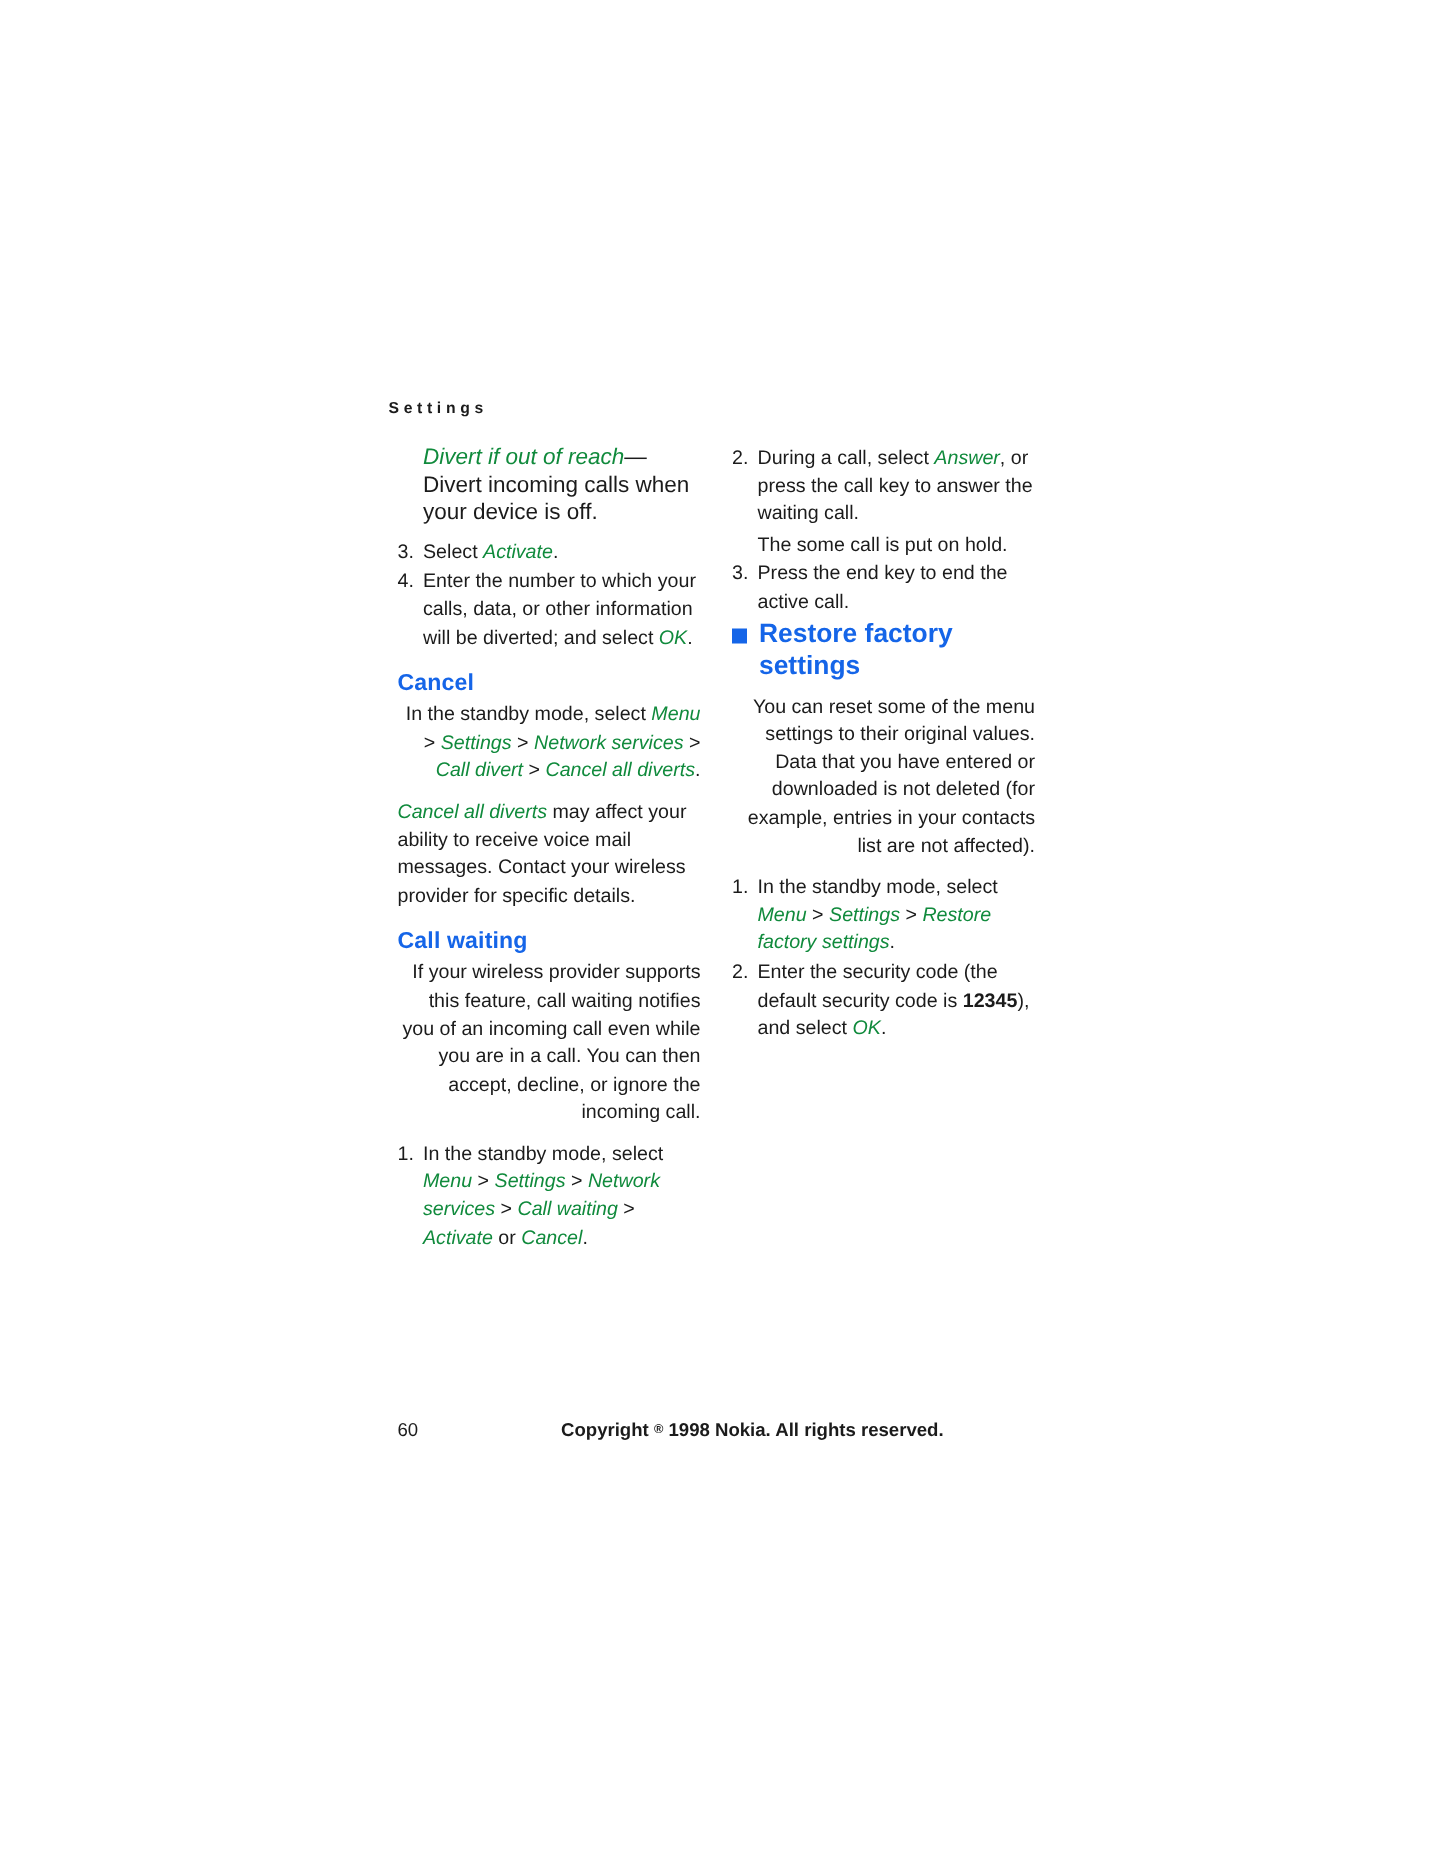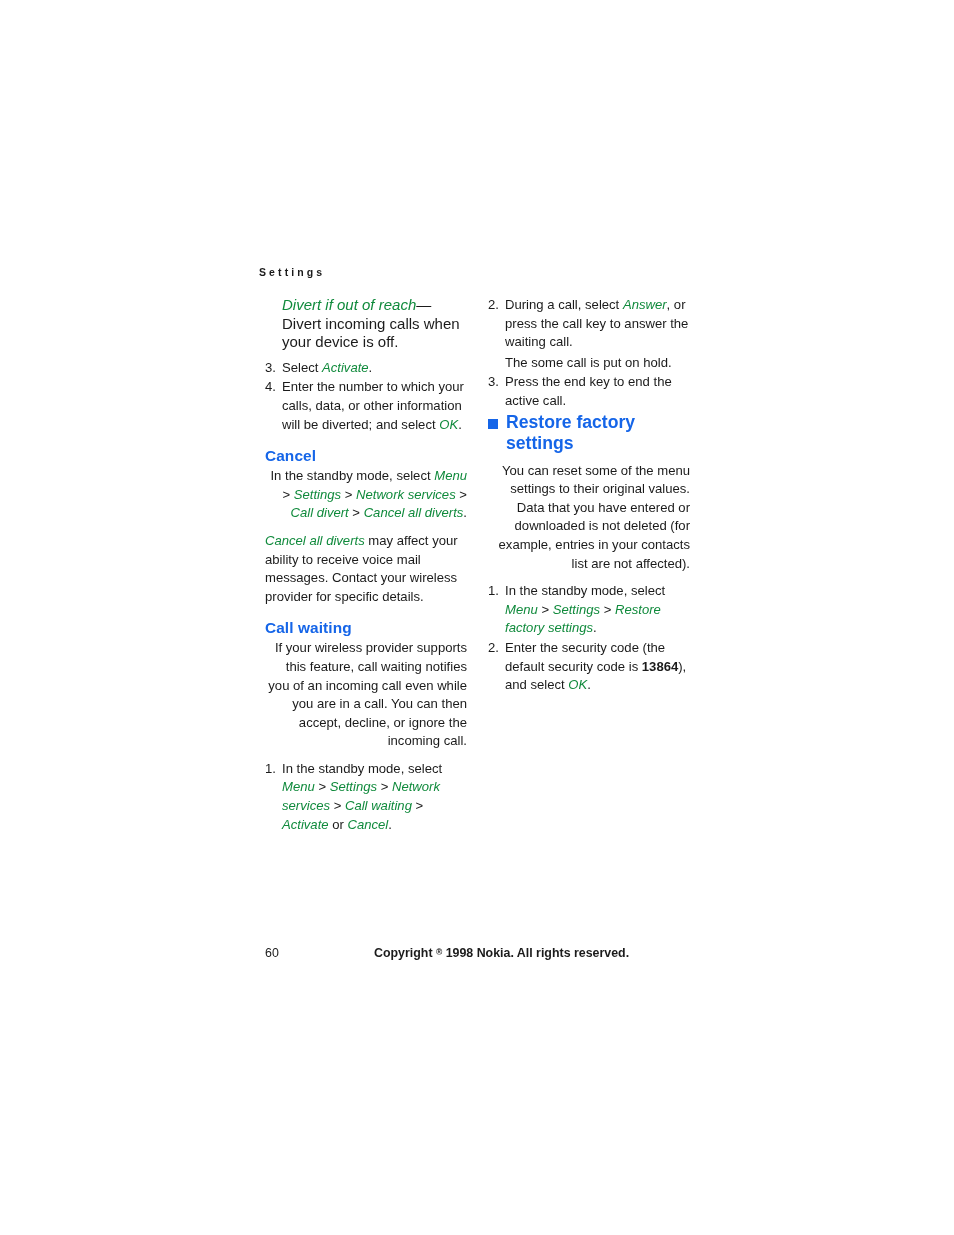--- a/index.html
+++ b/index.html
@@ -245,21 +245,21 @@
         <span class="head-text">settings</span>
       </h1>
 
       <p class="body-para">You can reset some of the menu settings to their original values. Data that you have entered or downloaded is not deleted (for example, entries in your contacts list are not affected).</p>
 
       <ol class="steps">
         <li>
           <span class="num">1.</span><span>In the standby mode, select </span><span class="gi">Menu</span><span class="sep"> &gt; </span><span class="gi">Settings</span><span class="sep"> &gt; </span><span class="gi">Restore factory settings</span><span>.</span>
         </li>
         <li>
-          <span class="num">2.</span><span>Enter the security code (the default security code is </span><span class="bold">13864</span><span>), and select </span><span class="gi">OK</span><span>.</span>
+          <span class="num">2.</span><span>Enter the security code (the default security code is </span><span class="bold">12345</span><span>), and select </span><span class="gi">OK</span><span>.</span>
         </li>
       </ol>
 
     </div>
 
   </div>
 
   <div class="footer">
     <div class="folio">60</div>
     <div class="copyright">

